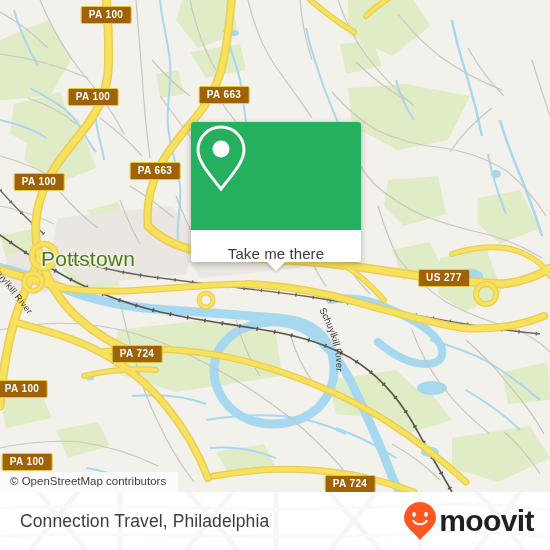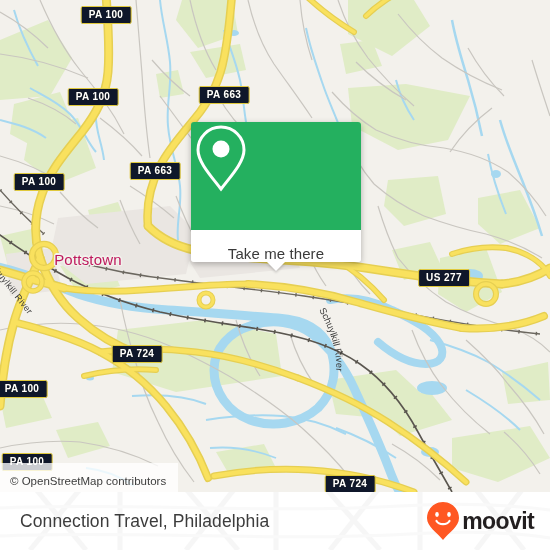--- a/index.html
+++ b/index.html
@@ -16,40 +16,40 @@
   #map {
     position:absolute; left:0; top:0; width:550px; height:492px;
     background:#f3f1ec;
     overflow:hidden;
   }
   #map svg { position:absolute; left:0; top:0; }
 
   
   .shield {
     position:absolute;
-    background:#0f172a;
+    background:#a16207;
     border:1.5px solid #e0c93c;
     border-radius:2px;
     color:#ffffff;
     font-size:10px;
     font-weight:bold;
     letter-spacing:.4px;
     padding:2px 7px 3px 7px;
     line-height:11px;
     white-space:nowrap;
     text-shadow:0 0 1px rgba(120,100,0,.35);
     transform:translate(-50%,-50%);
   }
 
   
   .place-label {
     position:absolute;
     transform:translate(-50%,-50%);
-    color:#be185d;
-    font-size:15px;
+    color:#4d7c0f;
+    font-size:21px;
     letter-spacing:.2px;
     white-space:nowrap;
     text-shadow:
       1.5px 0 0 #f3f1ec, -1.5px 0 0 #f3f1ec,
       0 1.5px 0 #f3f1ec, 0 -1.5px 0 #f3f1ec,
       1px 1px 0 #f3f1ec, -1px -1px 0 #f3f1ec,
       1px -1px 0 #f3f1ec, -1px 1px 0 #f3f1ec;
   }
 
   
@@ -62,21 +62,21 @@
   }
   #river-label-left { left:-6px; top:258px; transform:rotate(52deg); transform-origin:left top; }
 
   
   #attribution {
     position:absolute;
     left:0; bottom:0;
     background:rgba(255,255,255,.78);
     color:#3d3d3d;
     font-size:11.5px;
-    padding:12px 12px 5px 10px;
+    padding:3px 12px 5px 10px;
     white-space:nowrap;
   }
 
   
   #info-card {
     position:absolute;
     left:191px; top:122px;
     width:170px;
     border-radius:3px;
     box-shadow:0 2px 6px rgba(0,0,0,.28);
@@ -130,21 +130,21 @@
     z-index:2;
   }
   #brand-logo {
     position:absolute;
     right:16px; top:50%;
     transform:translateY(-50%);
     display:flex; align-items:center;
     z-index:2;
   }
   #brand-wordmark {
-    font-size:23px;
+    font-size:30px;
     font-weight:bold;
     color:#231f20;
     letter-spacing:-.6px;
     margin-left:2px;
     line-height:30px;
   }
 </style>
 </head>
 <body>
 

